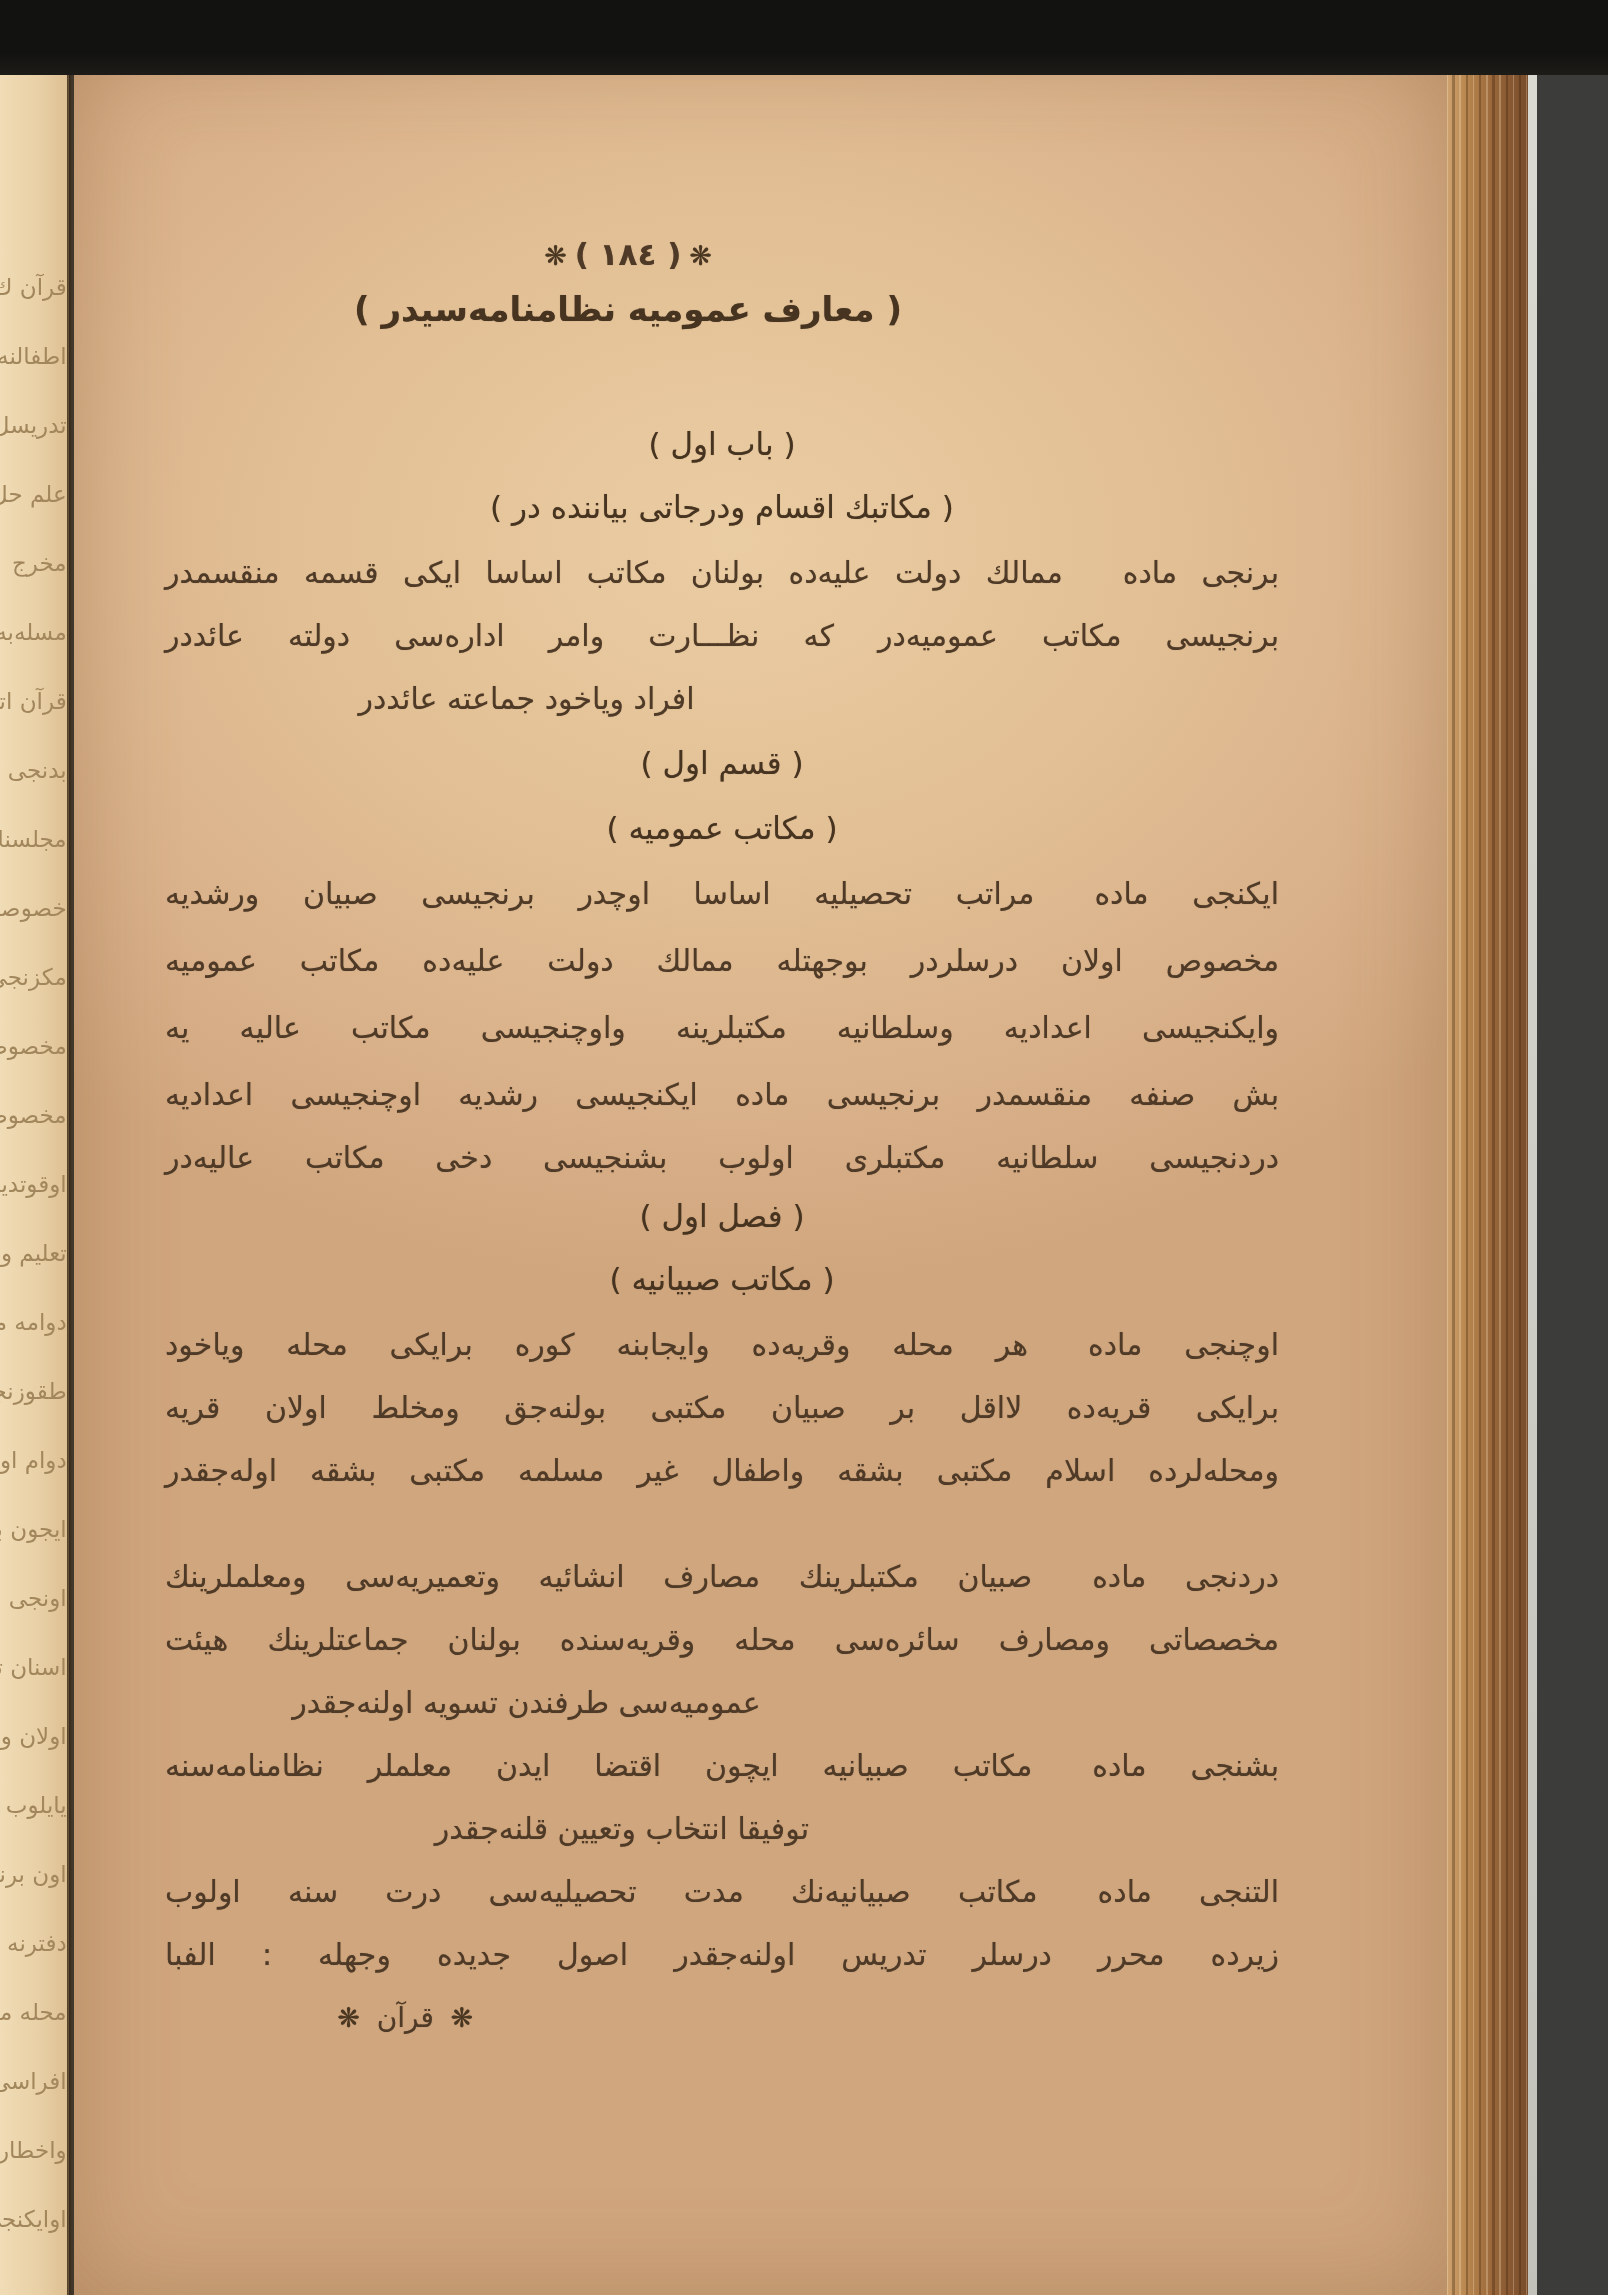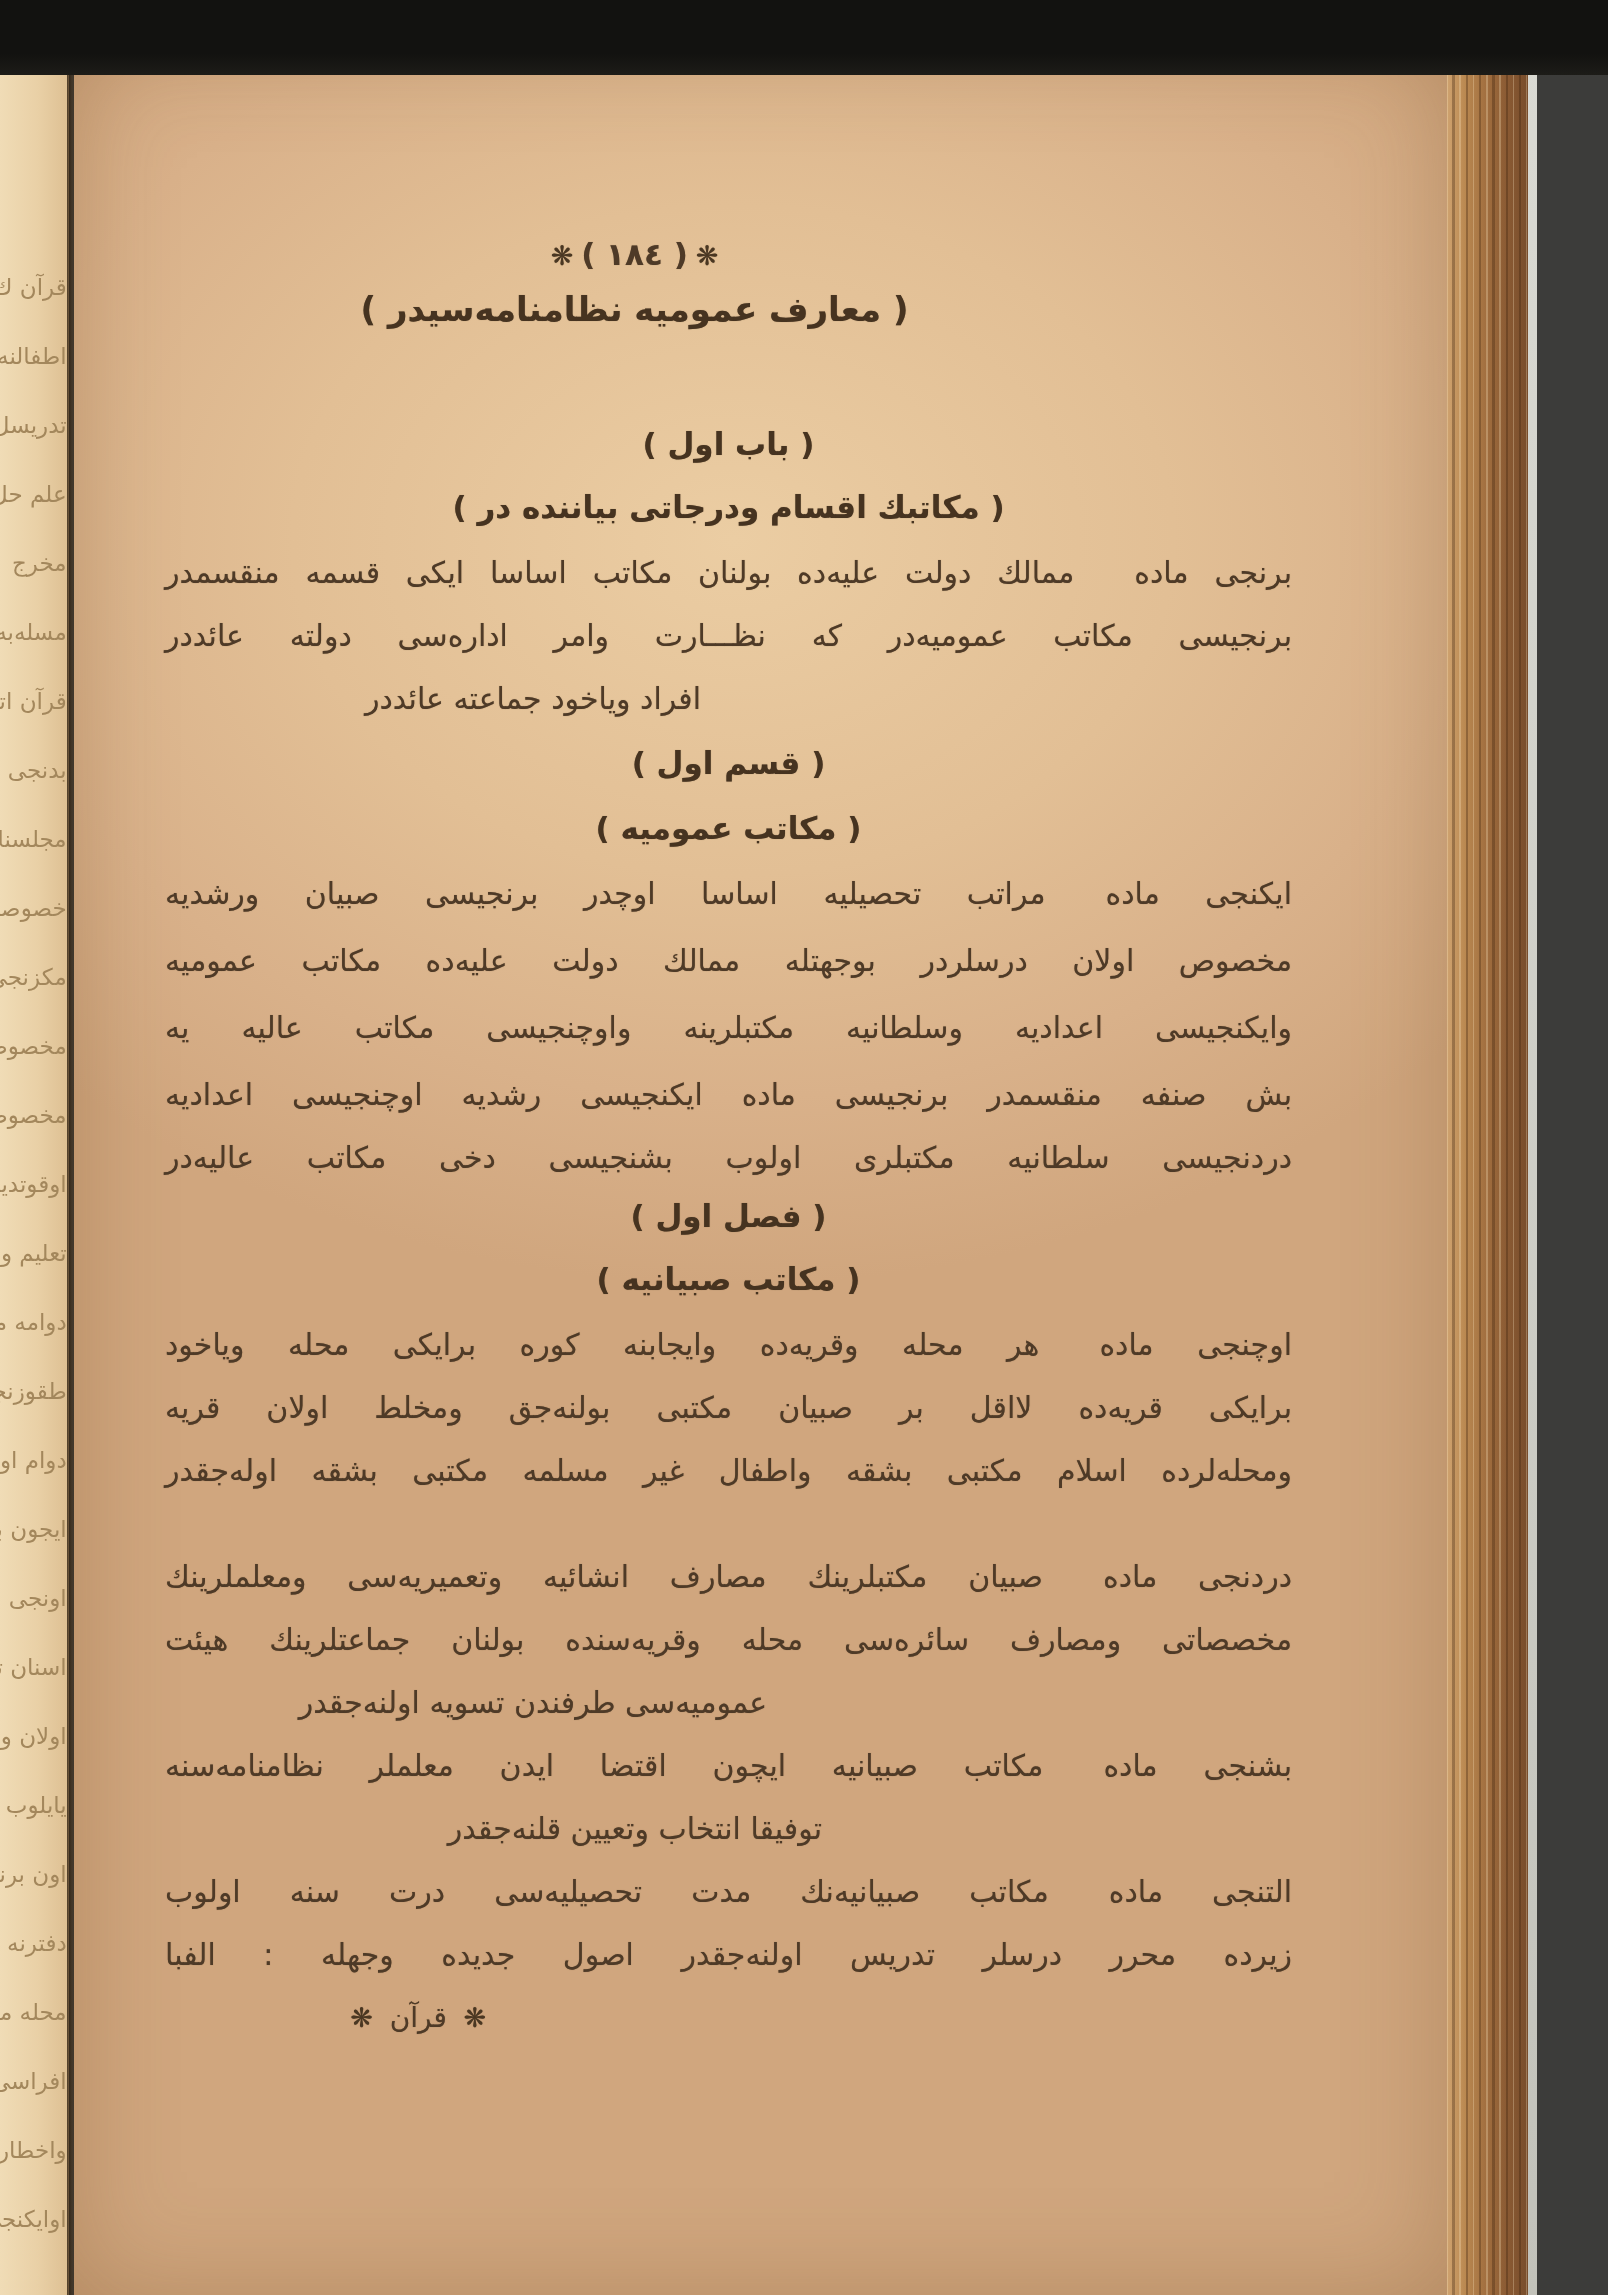--- a/index.html
+++ b/index.html
@@ -30,25 +30,25 @@
     background:linear-gradient(90deg,rgba(38,24,10,.8),rgba(92,62,32,.38) 55%,rgba(130,92,50,.12));}
 
   
   .page{position:absolute;top:45px;left:74px;width:1373px;height:2250px;
     background:radial-gradient(ellipse 978px 744px at 48% 22%, #ebcda3 0%, #e2bf95 45%, #d9b18a 75%, #d0a67e 100%);
     box-shadow:inset 0 0 102px rgba(118,78,38,.32);}
 
   .top-bar{position:absolute;top:0;left:0;width:100%;height:75px;
     background:linear-gradient(180deg,#121210 72%,#1d1c18 100%);}
 
-  .text-block{position:absolute;left:91px;right:155px;top:182px;direction:rtl;
+  .text-block{position:absolute;left:91px;right:168px;top:182px;direction:rtl;
     color:#4e3a27;text-shadow:0 0 0.8px rgba(72,52,30,.55);}
   .ln{height:63px;line-height:63px;font-size:30px;}
   .just{text-align:justify;text-align-last:justify;word-spacing:3.1px;}
-  .head{text-align:center;font-size:31px;font-weight:bold;color:#463320;}
+  .head{text-align:center;font-size:31px;font-weight:normal;color:#463320;}
   .h70{height:55px;line-height:55px;}
   .h75{height:59px;line-height:59px;}
   .h85{height:67px;line-height:67px;}
   .title{font-size:34px;font-weight:bold;}
   .pagenum{direction:ltr;text-align:center;font-size:31px;font-weight:bold;}
   .orn{font-size:27px;color:#4a3722;padding:0 7.8px;}
   .pnum{letter-spacing:3.1px;}
   .shift-l{transform:translateX(-94px);}
   .ind-500{margin-left:0;margin-right:391px;text-align:center;}
   .ind-600{margin-right:470px;}

